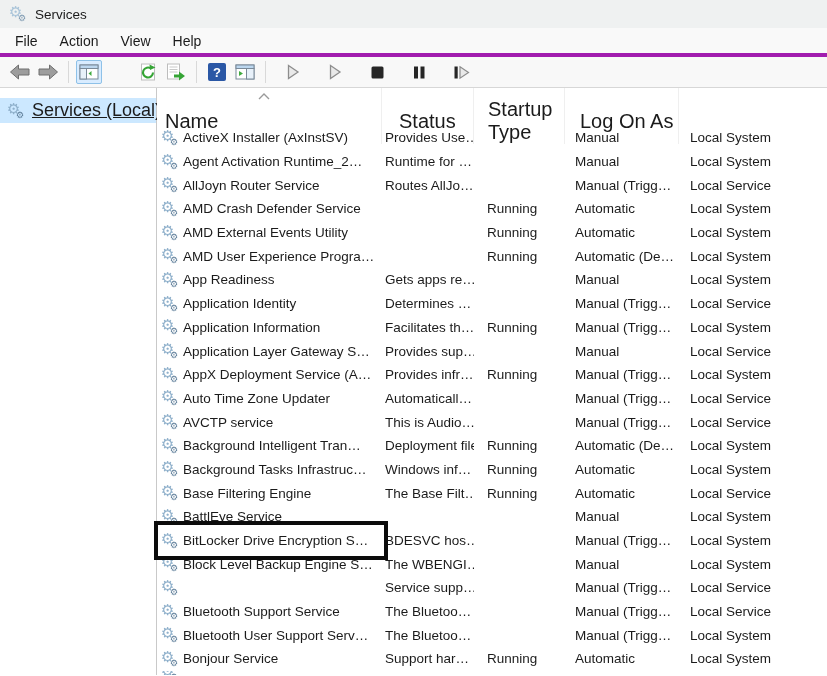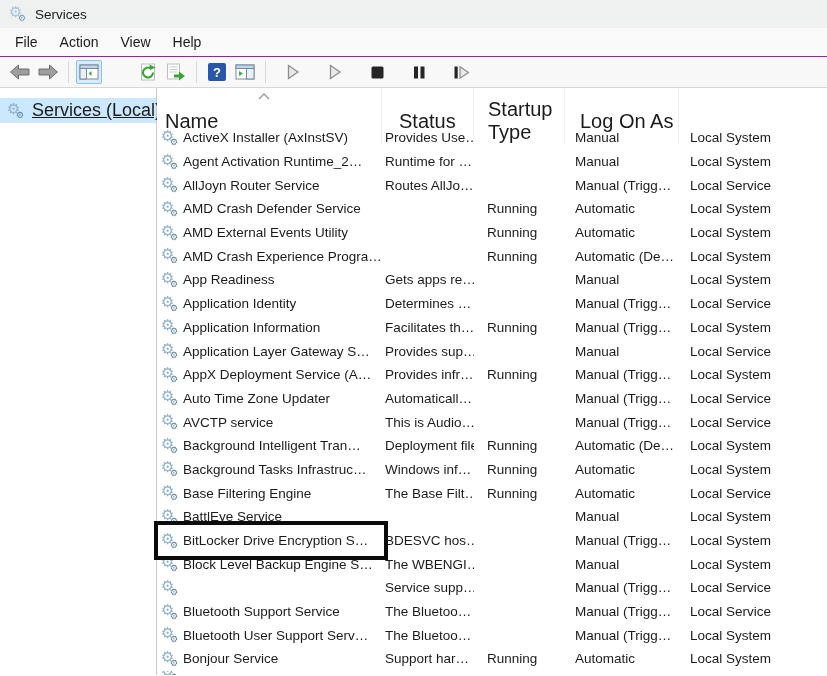--- a/index.html
+++ b/index.html
@@ -6,21 +6,21 @@
   html,body { width:827px; height:676px; overflow:hidden; background:#fff;
     font-family:"Liberation Sans","DejaVu Sans",sans-serif; color:#1b1b1b; }
   #window { position:relative; width:827px; height:676px; background:#fff; }
 
   
   .titlebar { height:28px; background:#eff1f1; display:flex; align-items:center; padding-left:9px; }
   .titlebar .ttl { font-size:13.5px; margin-left:8px; }
 
   
   .menubar { height:29px; background:#f9f9f9; display:flex; align-items:center;
-    padding-left:4px; border-bottom:1px solid #a21caf; }
+    padding-left:4px; border-bottom:4px solid #a21caf; }
   .menubar span { font-size:14px; padding:0 11px; cursor:default; }
 
   
   .toolbar { height:31px; background:#f8f8f8; display:flex; align-items:center;
     padding-left:6px; border-bottom:1px solid #d7d7d7; }
   .tbtn { display:inline-flex; align-items:center; justify-content:center;
     width:26px; height:24px; margin:0 1px; border:1px solid transparent; border-radius:2px; }
   .tbtn.active { background:#d9ecff; border-color:#8ec1e8; }
   .tbtn.wide { margin:0 8px; }
   .tbtn.gap { margin-left:32px; }
@@ -253,21 +253,21 @@
             <span class="cell c2">Running</span>
             <span class="cell c3">Automatic</span>
             <span class="cell c4">Local System</span>
           </div>
           <div class="lrow">
             <span class="cell c0">
               <span class="gear">
                 <i class="g1">⚙</i>
                 <i class="g2">⚙</i>
               </span>
-              <span class="nmtxt">AMD Crash Experience Progra…</span>
+              <span class="nmtxt">AMD User Experience Progra…</span>
             </span>
             <span class="cell c1"></span>
             <span class="cell c2">Running</span>
             <span class="cell c3">Automatic (De…</span>
             <span class="cell c4">Local System</span>
           </div>
           <div class="lrow">
             <span class="cell c0">
               <span class="gear">
                 <i class="g1">⚙</i>

